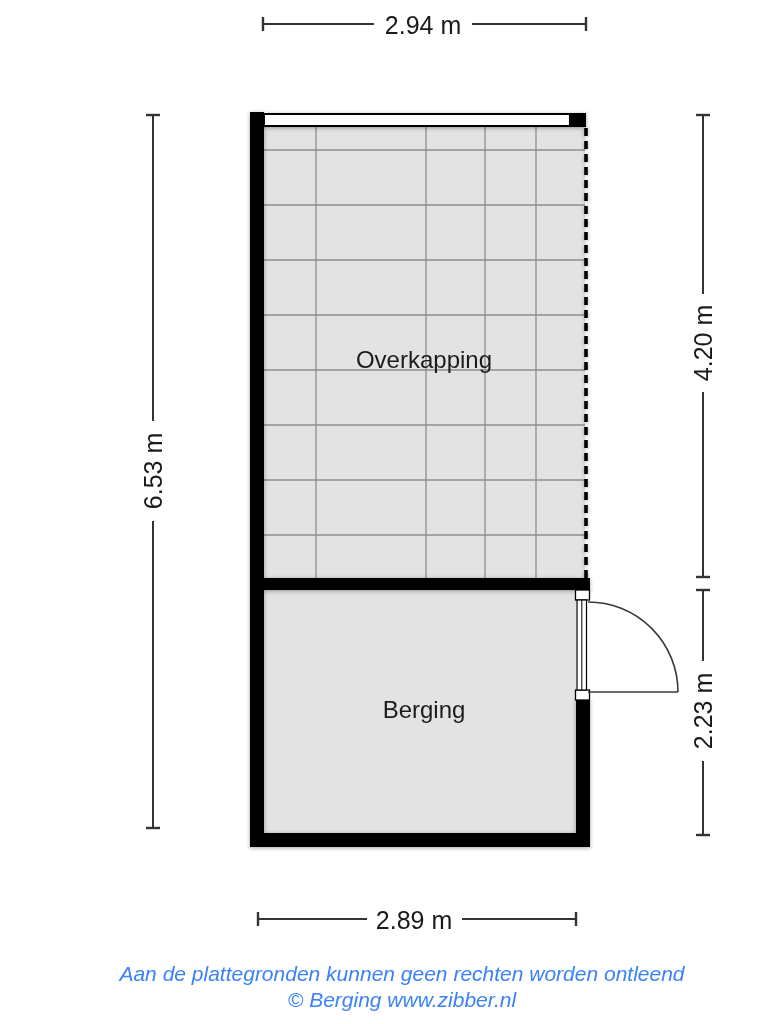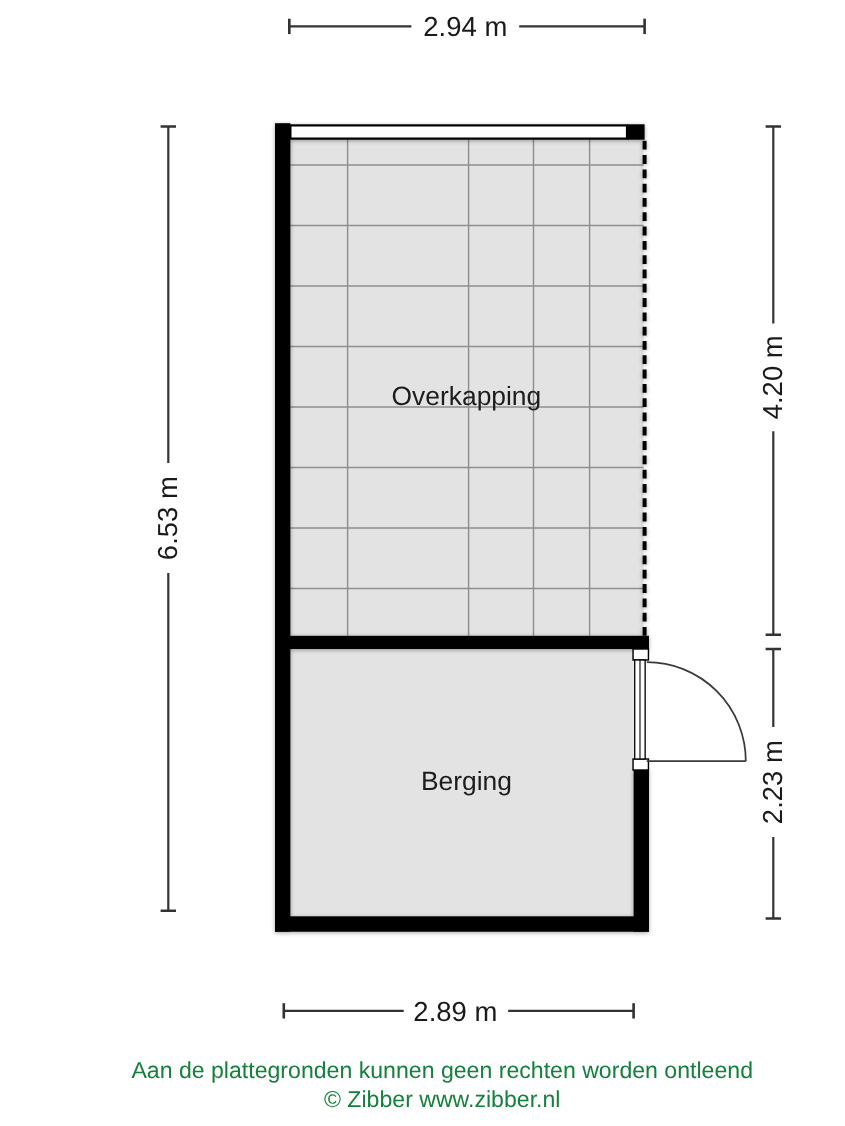--- a/index.html
+++ b/index.html
@@ -51,21 +51,22 @@
   }
   .walls-group {
     filter: drop-shadow(0px 1px 2px rgba(0,0,0,0.35));
   }
   .footer {
     position: absolute;
     left: 0;
     top: 961px;
     width: 708px;
     text-align: center;
-    color: #15803d;
+    color: #3b82f6;
+    font-style: italic;
   }
   .footer .line1 {
     font-size: 21px;
     line-height: 26px;
   }
   .footer .line2 {
     font-size: 21px;
     line-height: 25px;
   }
 </style>
@@ -159,16 +160,16 @@
       <line x1="540" y1="692" x2="630" y2="692" stroke="#3a3a3a" stroke-width="1.6"></line>
       <path d="M 630 692 A 90 90 0 0 0 540 602" fill="none" stroke="#3a3a3a" stroke-width="1.6"></path>
     </g>
 
     <text class="room-label" x="376" y="368" text-anchor="middle">Overkapping</text>
     <text class="room-label" x="376" y="718" text-anchor="middle">Berging</text>
   </svg>
 
   <div class="footer">
     <div class="line1">Aan de plattegronden kunnen geen rechten worden ontleend</div>
-    <div class="line2">© Zibber www.zibber.nl</div>
+    <div class="line2">© Berging www.zibber.nl</div>
   </div>
 
 </div>
 
 </body></html>

